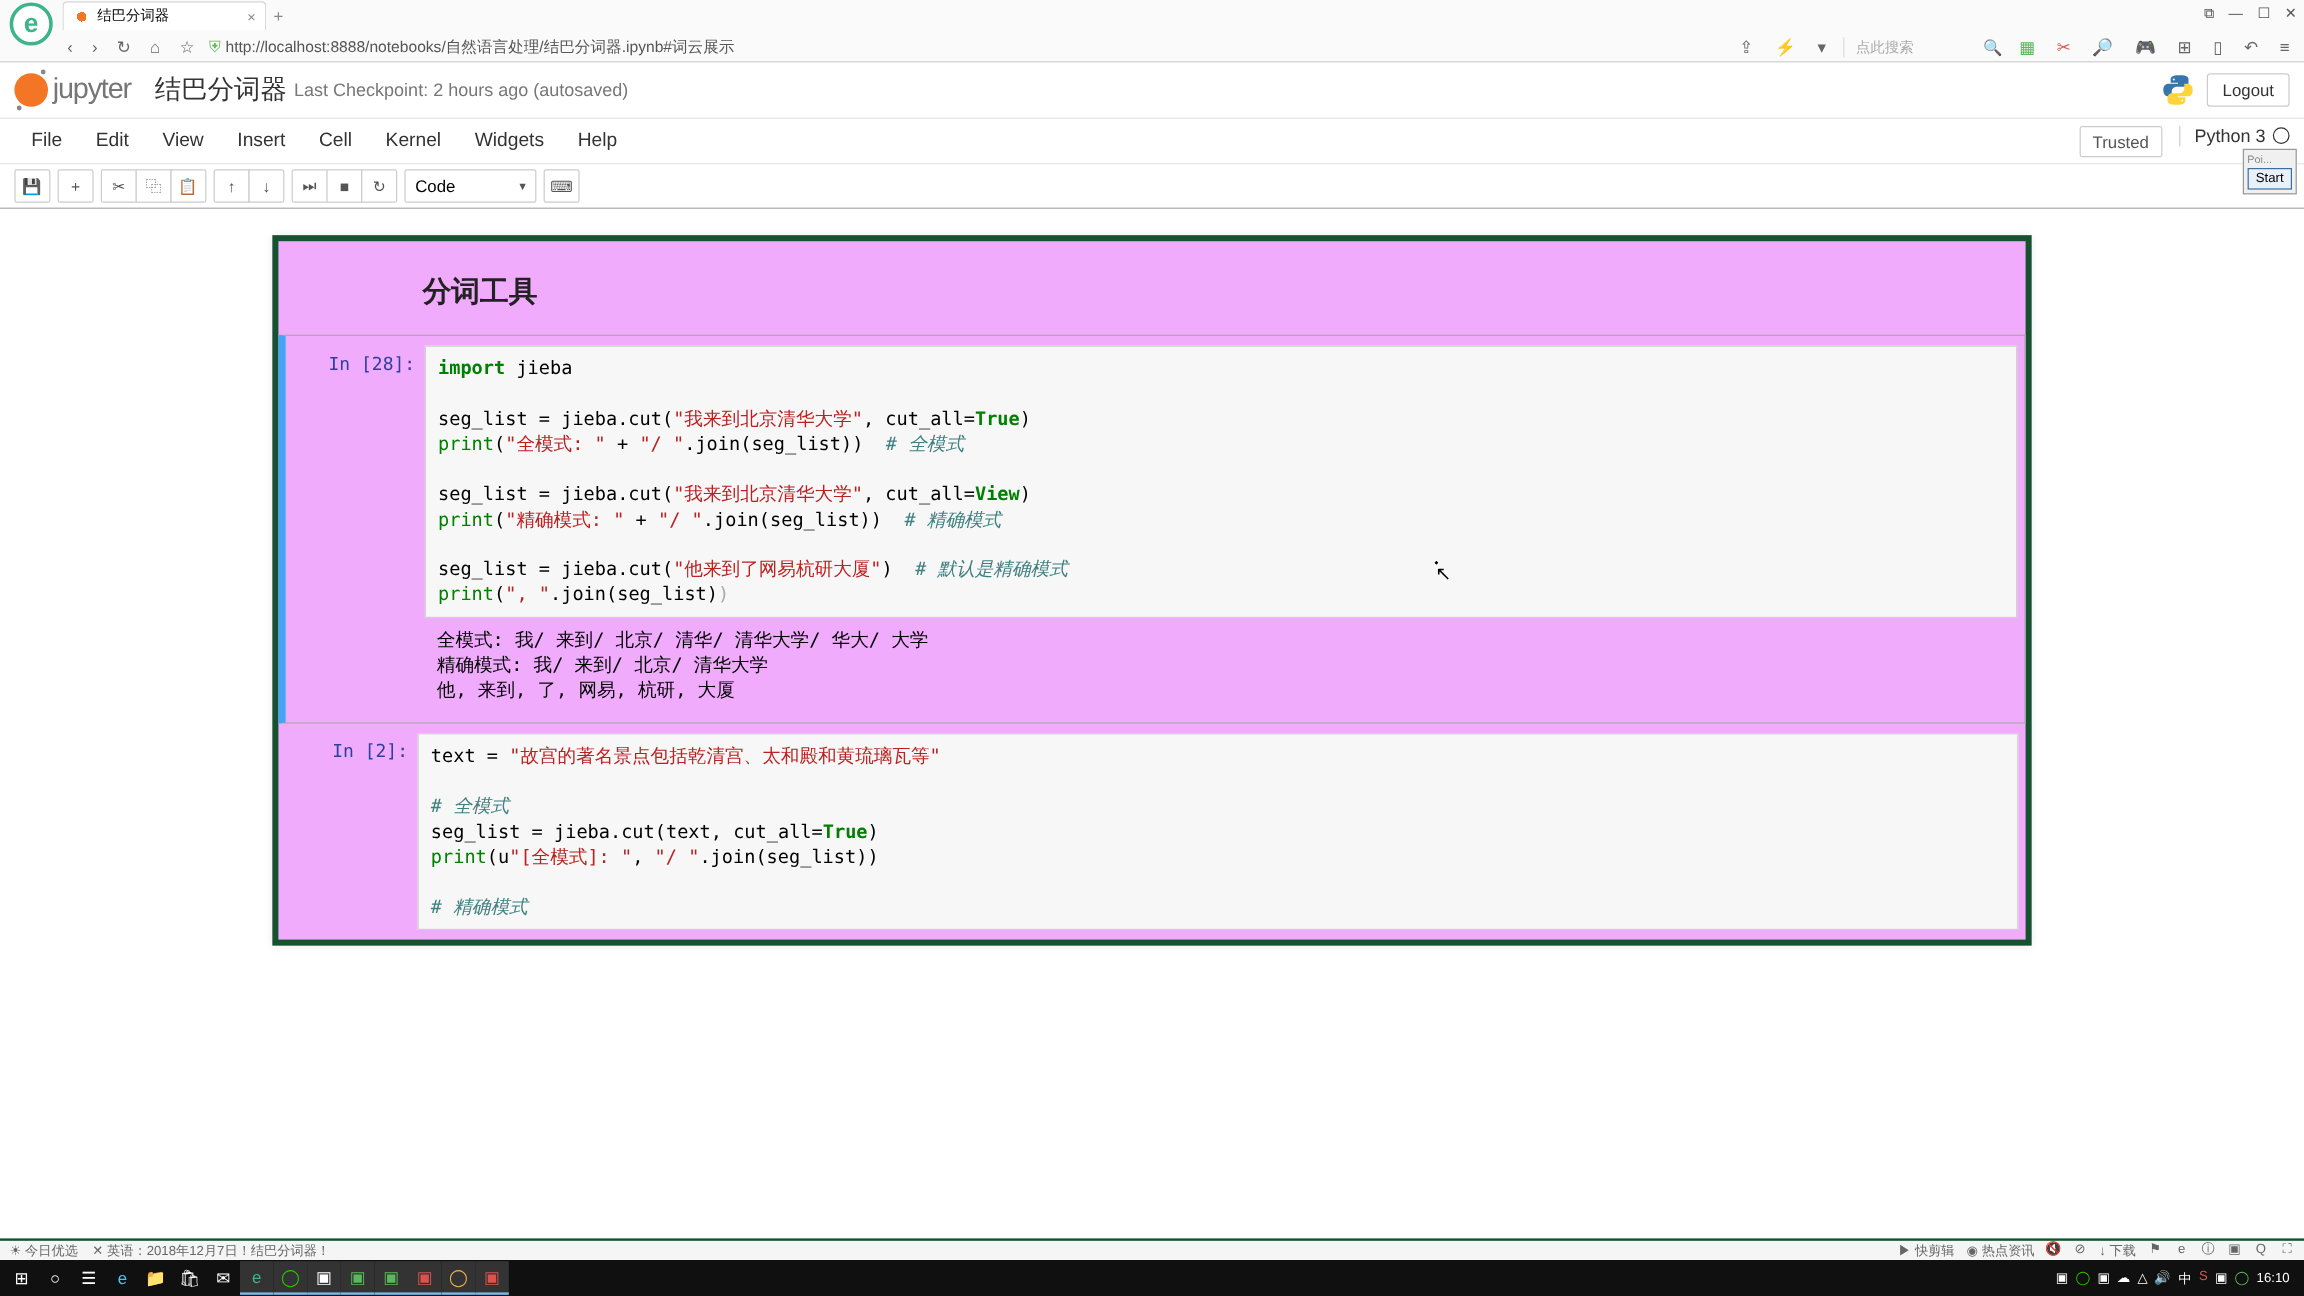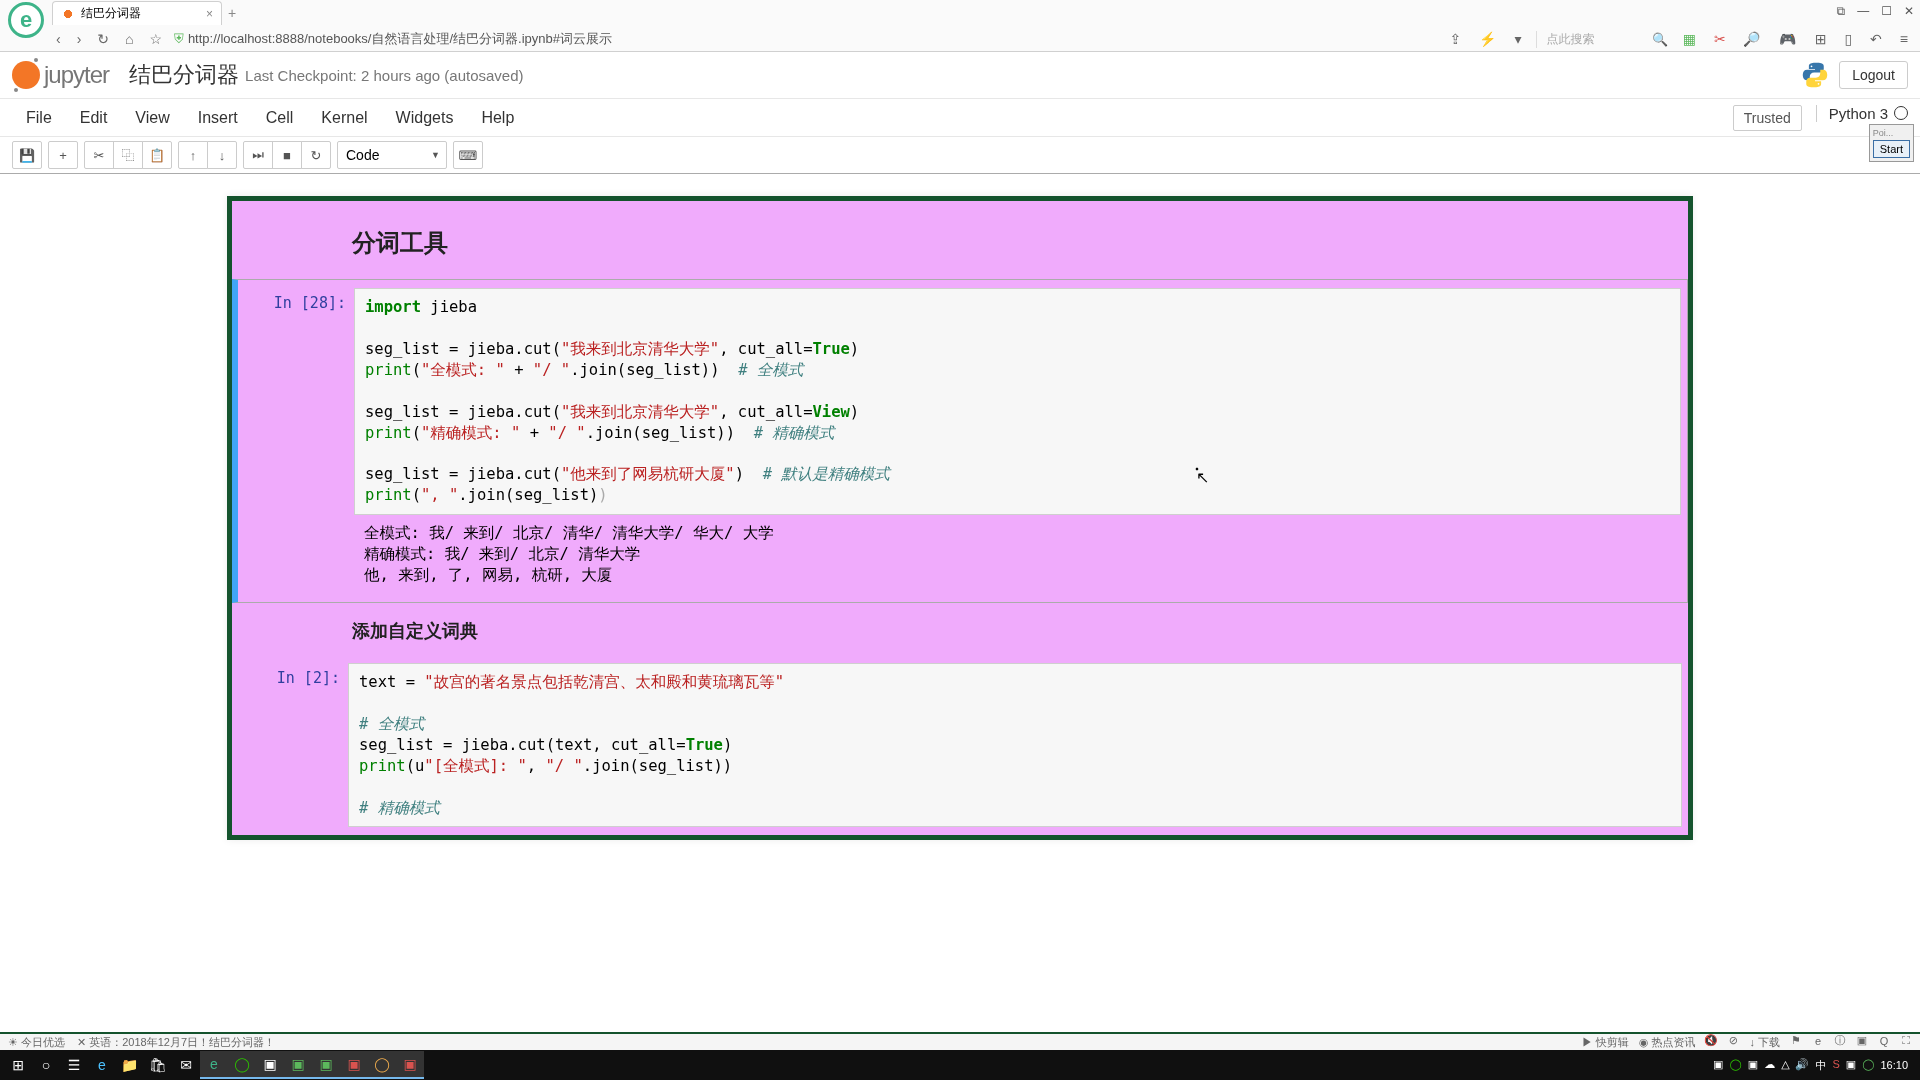--- a/index.html
+++ b/index.html
@@ -226,23 +226,20 @@
 <span class="k-builtin">print</span><span>(</span><span class="k-str">", "</span><span>.join(seg_list)</span><span style="color:#aaa">)</span></div>
       </div>
       <div class="output-cell">
         <div class="prompt"></div>
         <div class="output-area">全模式: 我/ 来到/ 北京/ 清华/ 清华大学/ 华大/ 大学
 精确模式: 我/ 来到/ 北京/ 清华大学
 他, 来到, 了, 网易, 杭研, 大厦</div>
       </div>
     </div>
 
-    <div class="cell text-cell">
-      <div class="md-h3">添加自定义词典</div>
-    </div>
 
     <div class="cell">
       <div class="code-cell">
         <div class="prompt">In [2]:</div>
         <div class="input-area"><span>text = </span><span class="k-str">"故宫的著名景点包括乾清宫、太和殿和黄琉璃瓦等"</span>
 
 <span class="k-cmt"># 全模式</span>
 <span>seg_list = jieba.cut(text, cut_all=</span><span class="k-bool">True</span><span>)</span>
 <span class="k-builtin">print</span><span>(u</span><span class="k-str">"[全模式]: "</span><span>, </span><span class="k-str">"/ "</span><span>.join(seg_list))</span>
 

